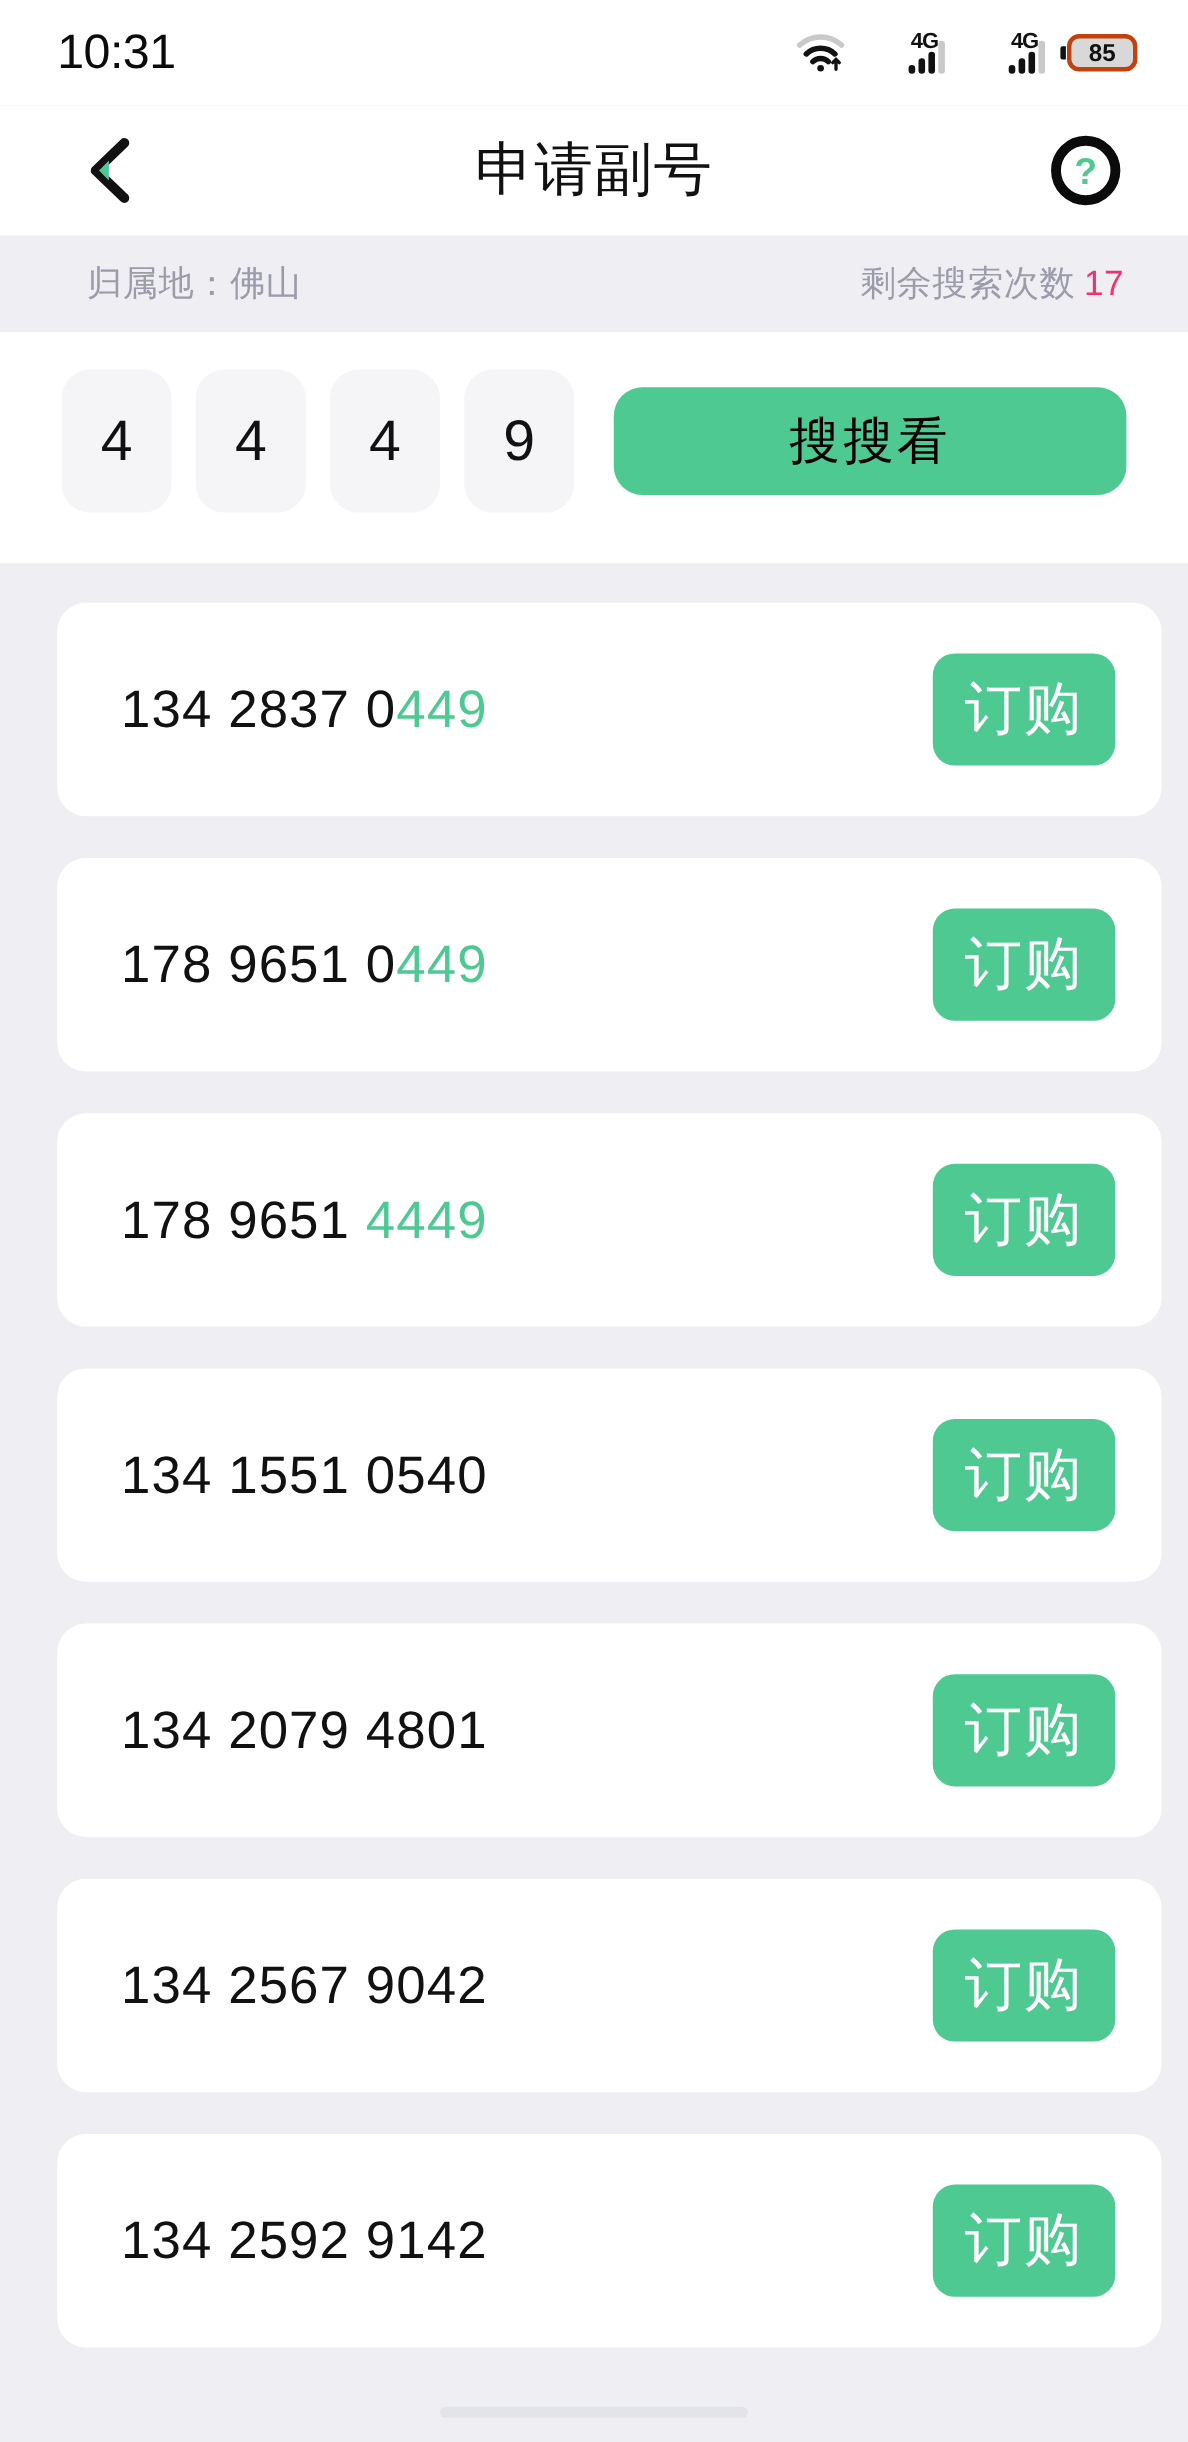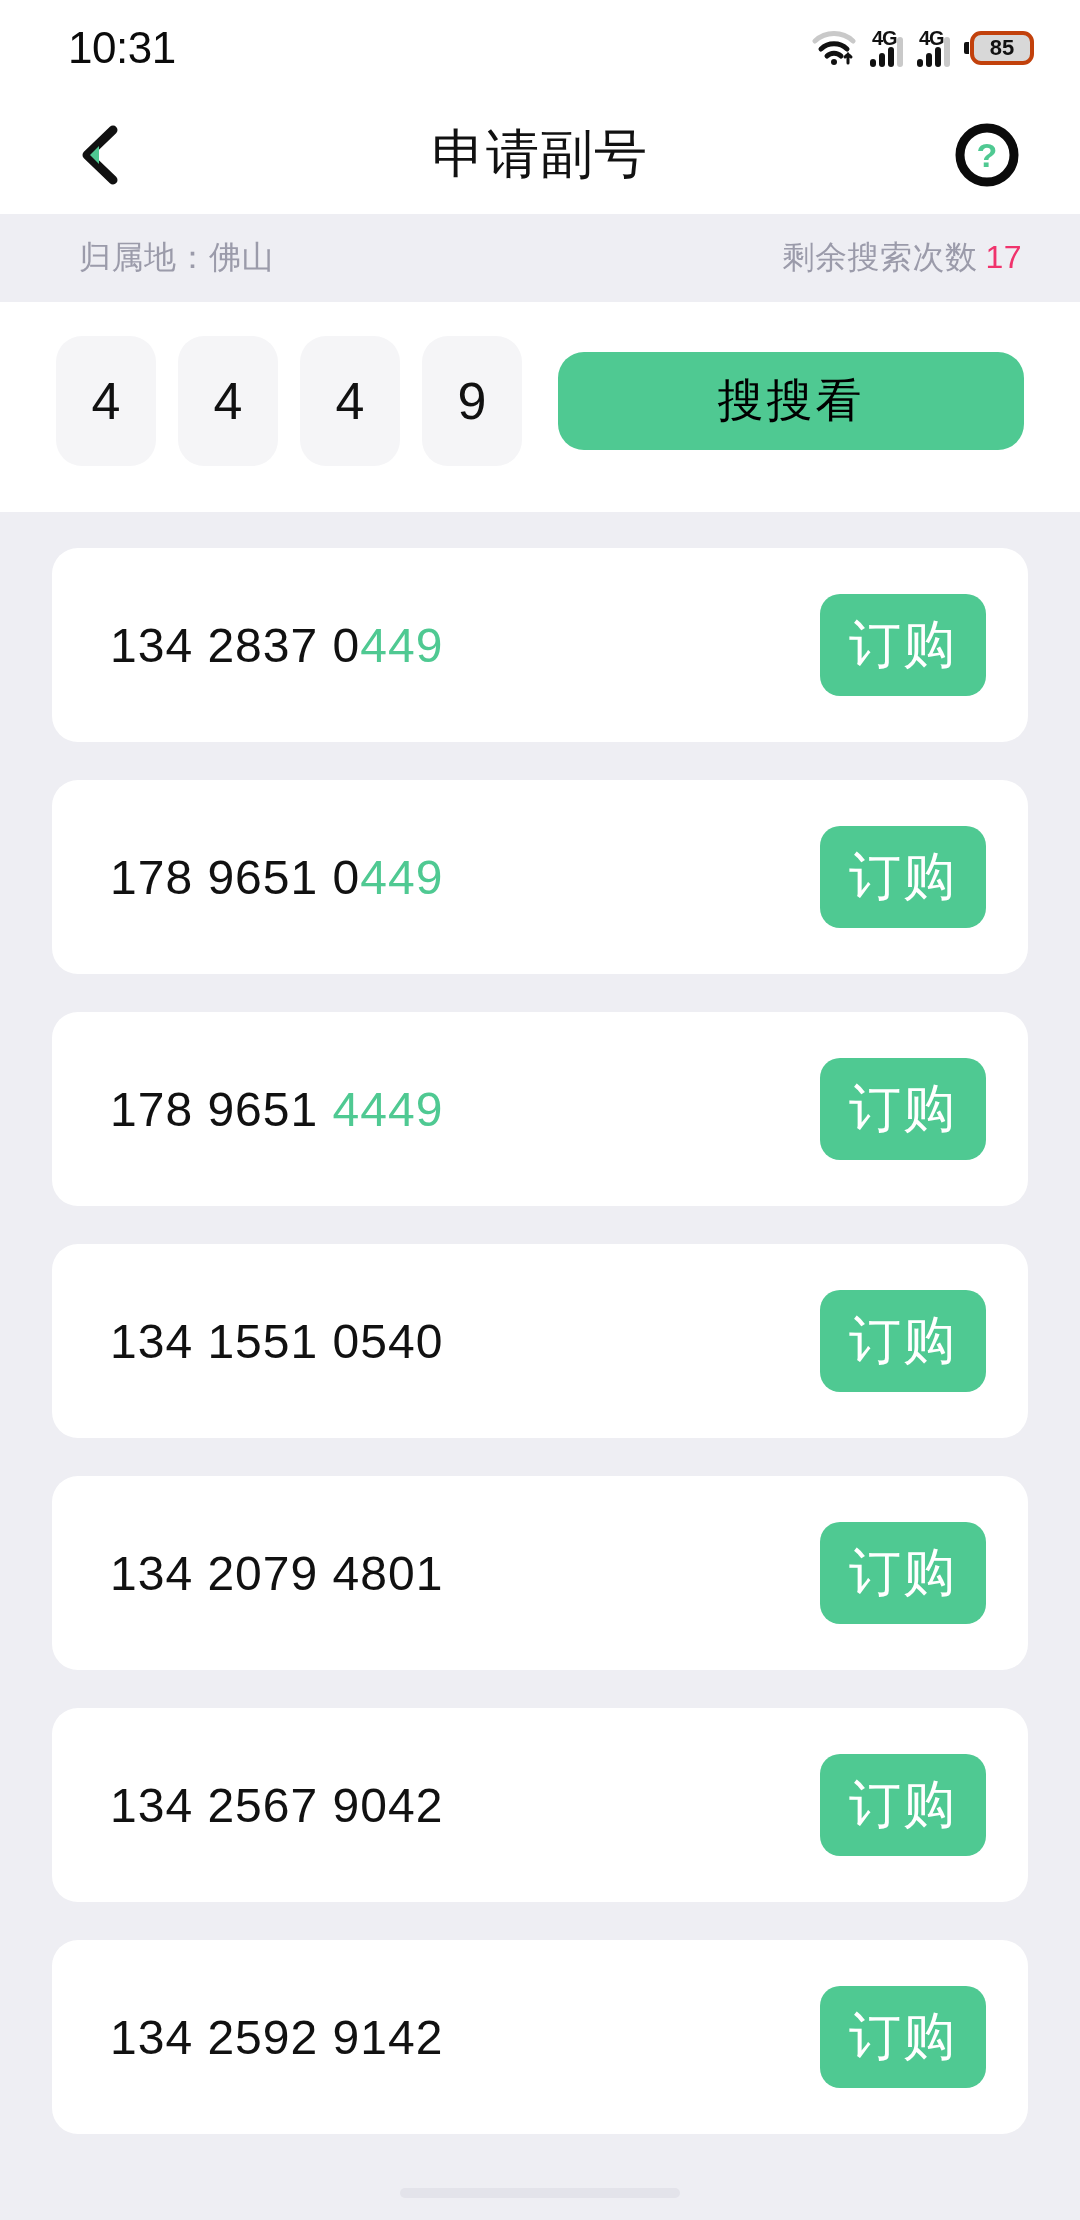--- a/index.html
+++ b/index.html
@@ -8,28 +8,28 @@
     background:#eeeef3;
     font-family:"Liberation Sans", sans-serif;
     overflow:hidden;
   }
   .phone { position:relative; width:1080px; height:2220px; background:#eeeef3; }
 
   
   .statusbar {
     height:96px; background:#ffffff;
     display:flex; align-items:center; justify-content:space-between;
-    padding:0 46px 0 68px;
+    padding:0 46px 0 52px;
   }
   .clock { font-size:44px; font-weight:400; color:#0b0b0b; letter-spacing:-0.5px; }
   .status-right { display:flex; align-items:center; gap:14px; }
 
   .wifi { position:relative; width:44px; height:36px; }
   .wifi svg { display:block; }
-  .sig { display:flex; gap:0; position:relative; height:38px; }
+  .sig { display:flex; gap:0; position:relative; height:38px;margin-left:44px; }
   .sig .g4 { position:absolute; top:-2px; left:2px; font-size:20px; font-weight:700; color:#111; letter-spacing:-1px; }
   .sig .bars { display:flex; align-items:flex-end; gap:3px; margin-top:16px; }
   .sig .bars i { display:block; width:6px; background:#111; border-radius:3px; }
   .sig .bars i:nth-child(1){ height:8px; }
   .sig .bars i:nth-child(2){ height:14px; }
   .sig .bars i:nth-child(3){ height:20px; }
   .sig .bars i:nth-child(4){ height:26px; }
   .sig .bars i.dim { background:#c9c9c9; height:30px; }
 
   .battery {
@@ -81,21 +81,21 @@
     display:flex; align-items:center; justify-content:center;
     font-size:52px; color:#111; font-weight:400;
   }
   .search-btn {
     flex:1; margin-left:14px; height:98px; background:#4fc992; border-radius:26px;
     display:flex; align-items:center; justify-content:center;
     font-size:46px; color:#000000; font-weight:500; letter-spacing:3px;
   }
 
   
-  .results { padding:36px 52px 0 52px; }
+  .results { padding:36px 24px 0 52px; }
   .card {
     background:#ffffff; border-radius:26px;
     height:194px; margin-bottom:38px;
     display:flex; align-items:center; justify-content:space-between;
     padding:0 42px 0 58px;
   }
   .num { font-size:48px; color:#111; letter-spacing:1px; white-space:nowrap; }
   .num .hl { color:#4fc992; }
   .order-btn {
     width:166px; height:102px; background:#4fc992; border-radius:20px;

